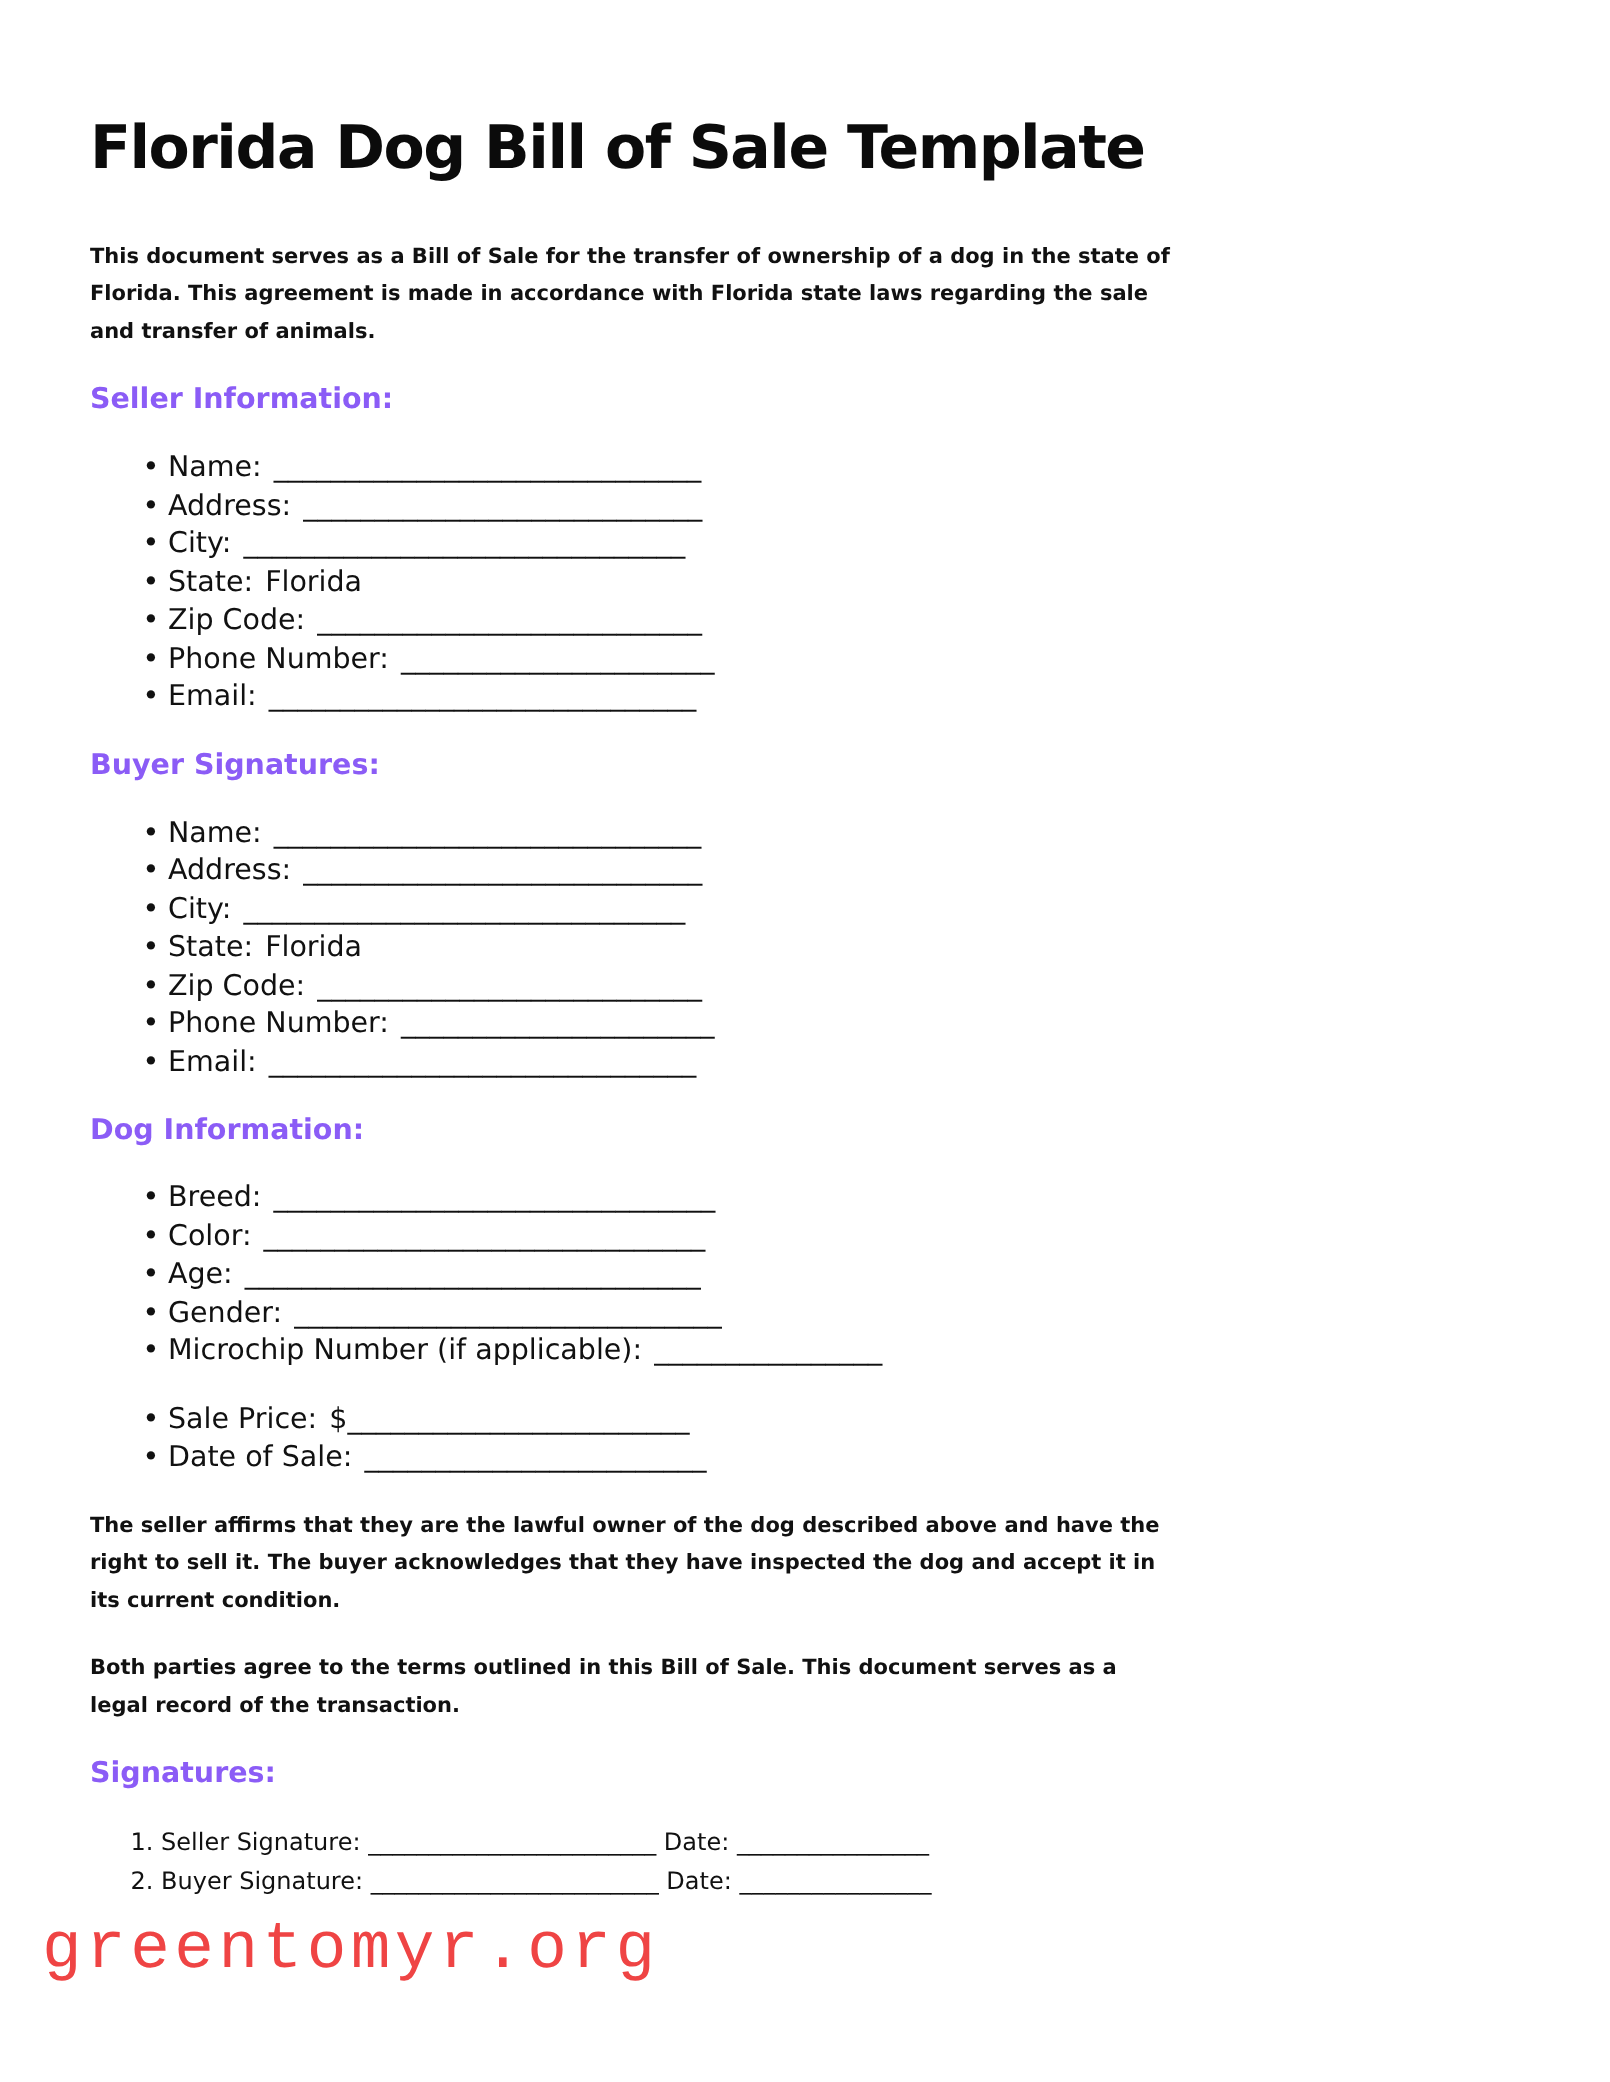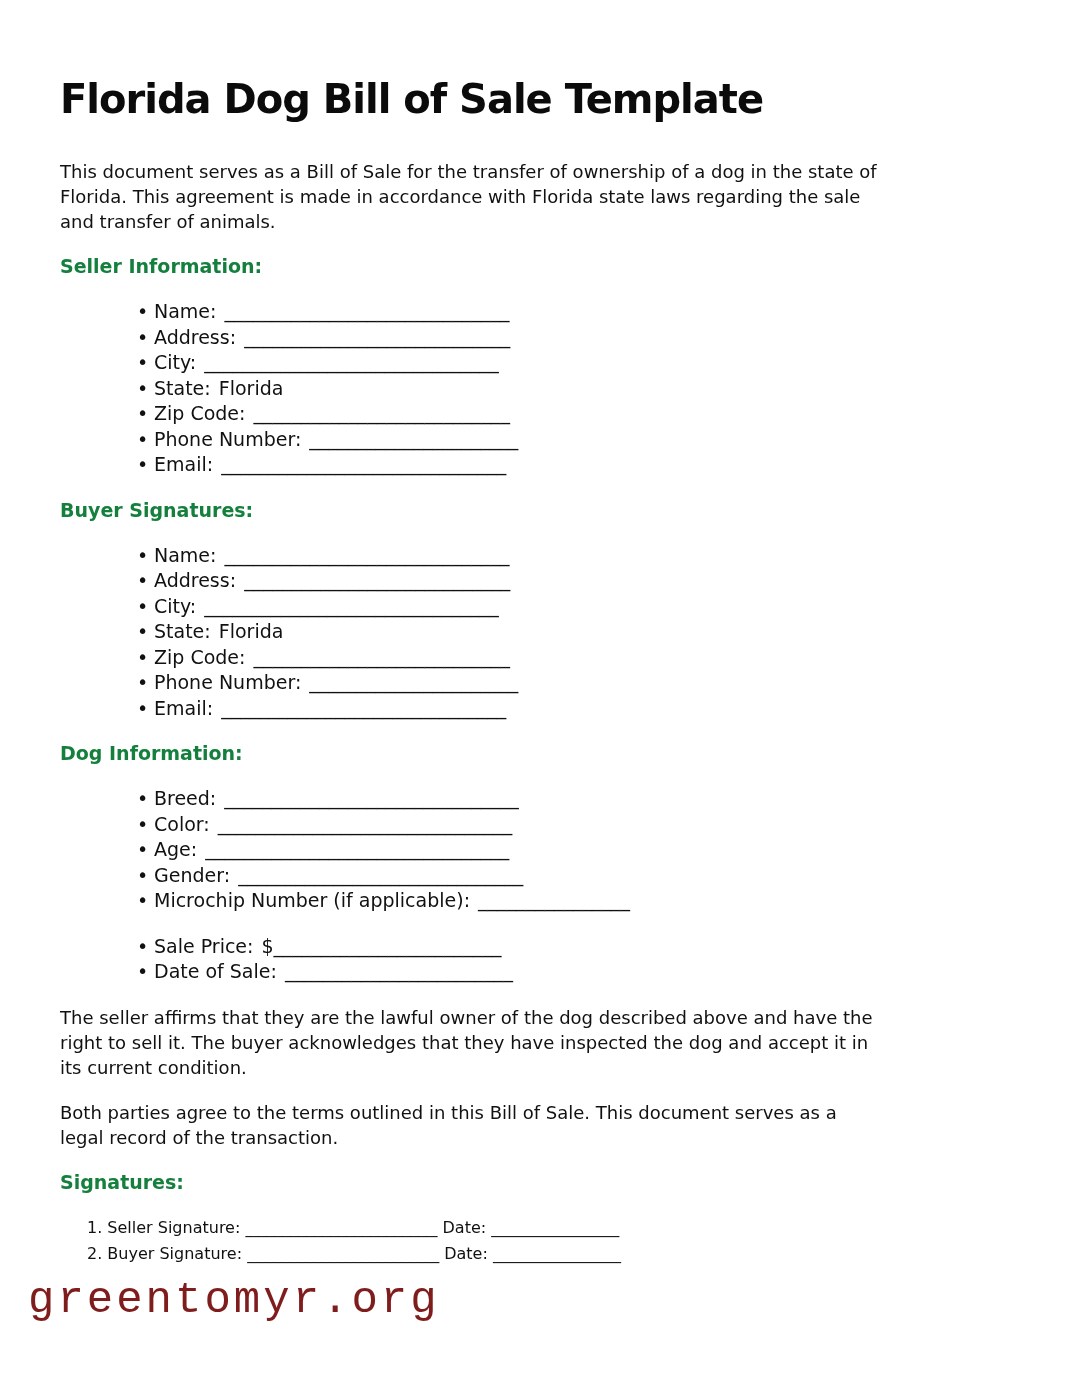--- a/index.html
+++ b/index.html
@@ -15,58 +15,59 @@
   }
   h1.doc-title {
     font-size: 40px;
     line-height: 1.2;
     font-weight: bold;
     letter-spacing: -1px;
     margin: 0 0 36px 0;
     color: #0b0b0b;
   }
   p.body-text {
-    font-size: 18px;
+    font-size: 14px;
     line-height: 25px;
     margin: 0 0 20px 0;
     white-space: pre-line;
+    font-weight: bold;
   }
   h3.section-heading {
     font-size: 19px;
     line-height: 25px;
     font-weight: bold;
     margin: 0 0 20px 0;
-    color: #15803d;
+    color: #8b5cf6;
   }
   ul.field-list {
     list-style: none;
     margin: 0 0 20px 0;
     padding: 0 0 0 52px;
     font-size: 19px;
     line-height: 25.5px;
   }
-  ul.field-list li { position: relative; margin-left: 42px; }
+  ul.field-list li { position: relative; }
   ul.field-list li::before {
     content: "\2022";
     position: absolute;
     left: -17px;
   }
   .fv { margin-left: 2px; }
   ol.sig-list {
     list-style: none;
     margin: 0;
     padding: 0 0 0 27px;
     font-size: 16px;
     line-height: 26px;
   }
   .watermark {
     font-family: "Liberation Mono", monospace;
     font-size: 44px;
     letter-spacing: 3px;
-    color: #7f1d1d;
+    color: #ef4444;
     margin: 8px 0 0 -32px;
     white-space: nowrap;
   }
 </style>
 </head>
 <body>
 
 <div class="page">
 
   <h1 class="doc-title">Florida Dog Bill of Sale Template</h1>

